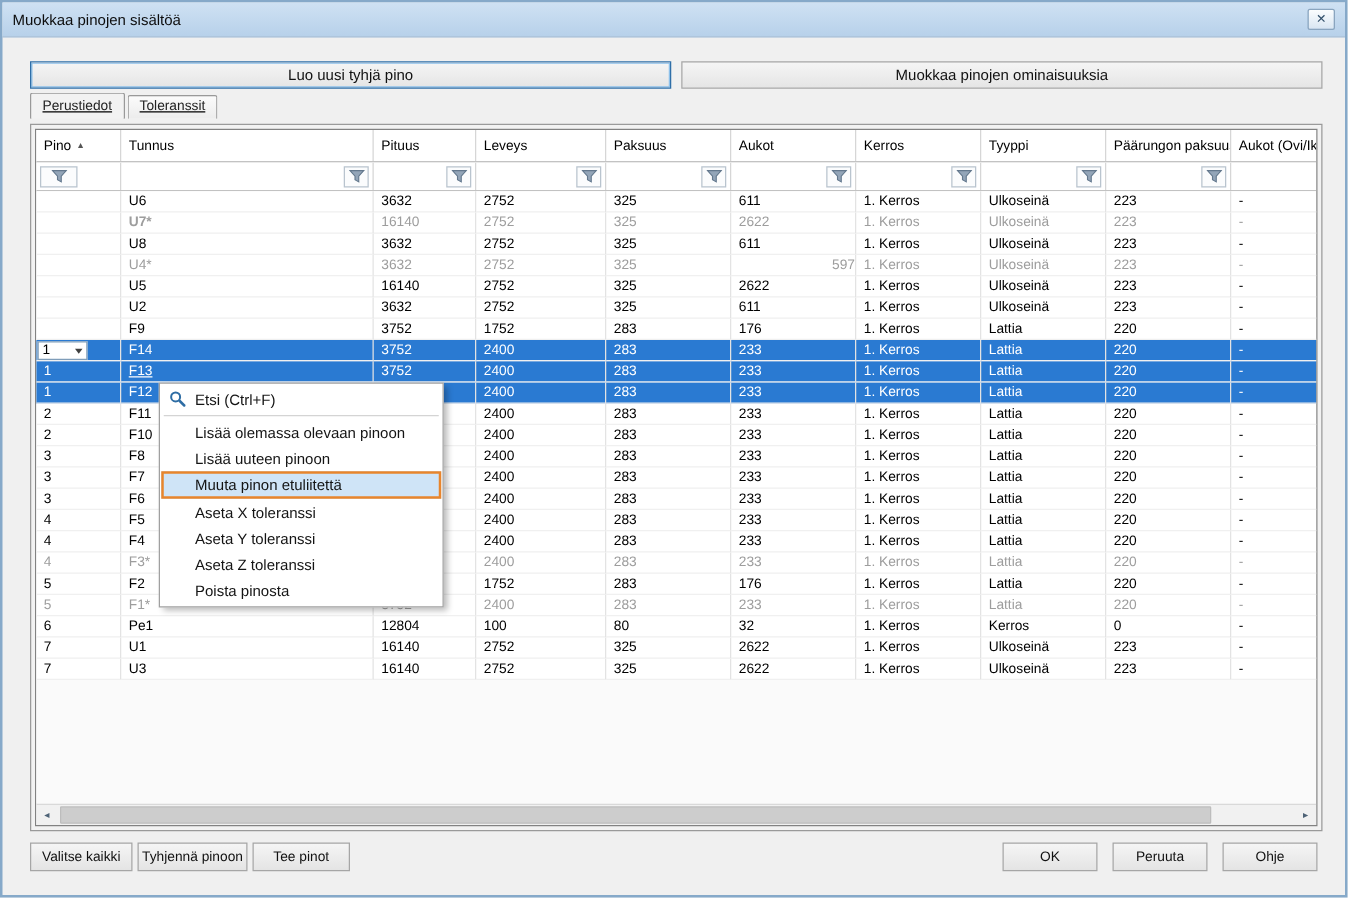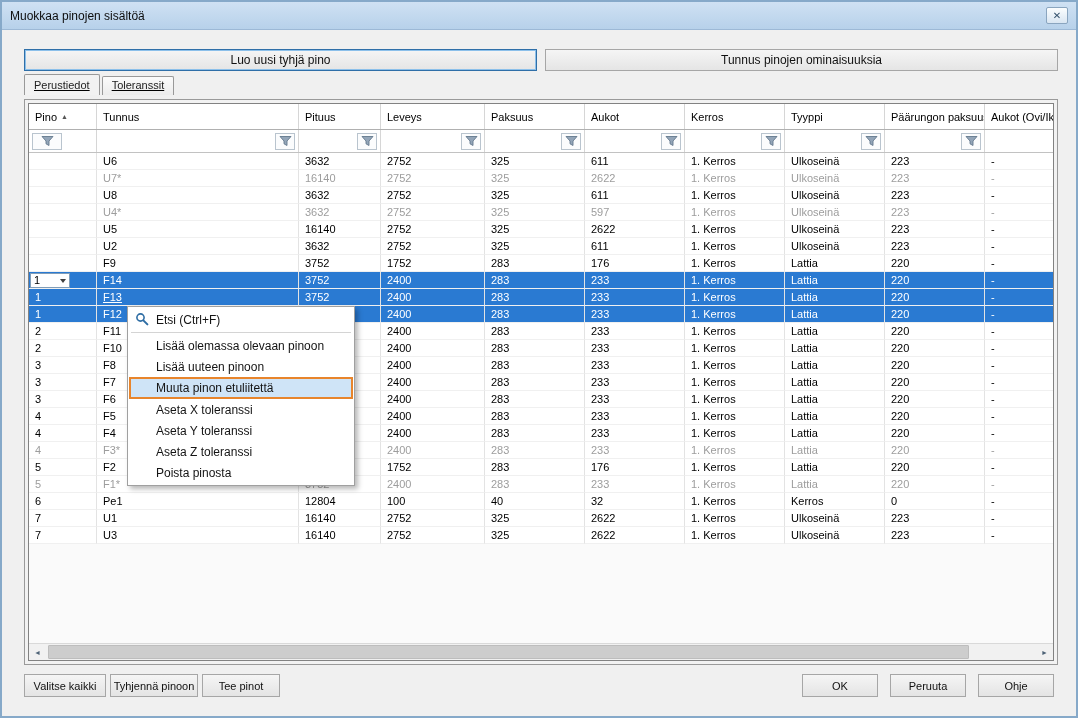--- a/index.html
+++ b/index.html
@@ -107,21 +107,21 @@
 <body>
 
 <div class="dialog">
 
   <div class="titlebar">
     <span>Muokkaa pinojen sisältöä</span>
     <button class="close-btn"><span>✕</span></button>
   </div>
 
   <button class="wbtn btn-create">Luo uusi tyhjä pino</button>
-  <button class="wbtn btn-edit">Tunnus pinojen ominaisuuksia</button>
+  <button class="wbtn btn-edit">Muokkaa pinojen ominaisuuksia</button>
 
   <div class="tabstrip">
     <div class="tab active">Perustiedot</div>
     <div class="tab">Toleranssit</div>
   </div>
 
   <div class="tabpage">
     <div class="grid">
       <div class="ghead" id="ghead">
           <div class="hcell" style="width: 68px;">
@@ -230,21 +230,21 @@
             <div class="cell" style="width: 104px;">2752</div>
             <div class="cell" style="width: 100px;">325</div>
             <div class="cell" style="width: 100px;">611</div>
             <div class="cell" style="width: 100px;">1. Kerros</div>
             <div class="cell" style="width: 100px;">Ulkoseinä</div>
             <div class="cell" style="width: 100px;">223</div>
             <div class="cell" style="width: 240px;">-</div>
           </div>
           <div class="grow disabled">
             <div class="cell" style="width: 68px;"></div>
-            <div class="cell" style="width: 202px;">U7*</div>
+            <div class="cell" style="width: 202px; font-weight: bold;">U7*</div>
             <div class="cell" style="width: 82px;">16140</div>
             <div class="cell" style="width: 104px;">2752</div>
             <div class="cell" style="width: 100px;">325</div>
             <div class="cell" style="width: 100px;">2622</div>
             <div class="cell" style="width: 100px;">1. Kerros</div>
             <div class="cell" style="width: 100px;">Ulkoseinä</div>
             <div class="cell" style="width: 100px;">223</div>
             <div class="cell" style="width: 240px;">-</div>
           </div>
           <div class="grow normal">
@@ -258,21 +258,21 @@
             <div class="cell" style="width: 100px;">Ulkoseinä</div>
             <div class="cell" style="width: 100px;">223</div>
             <div class="cell" style="width: 240px;">-</div>
           </div>
           <div class="grow disabled">
             <div class="cell" style="width: 68px;"></div>
             <div class="cell" style="width: 202px;">U4*</div>
             <div class="cell" style="width: 82px;">3632</div>
             <div class="cell" style="width: 104px;">2752</div>
             <div class="cell" style="width: 100px;">325</div>
-            <div class="cell" style="width: 100px;">597</div>
+            <div class="cell" style="width: 100px; text-align: right;">597</div>
             <div class="cell" style="width: 100px;">1. Kerros</div>
             <div class="cell" style="width: 100px;">Ulkoseinä</div>
             <div class="cell" style="width: 100px;">223</div>
             <div class="cell" style="width: 240px;">-</div>
           </div>
           <div class="grow normal">
             <div class="cell" style="width: 68px;"></div>
             <div class="cell" style="width: 202px;">U5</div>
             <div class="cell" style="width: 82px;">16140</div>
             <div class="cell" style="width: 104px;">2752</div>
@@ -466,21 +466,21 @@
             <div class="cell" style="width: 100px;">1. Kerros</div>
             <div class="cell" style="width: 100px;">Lattia</div>
             <div class="cell" style="width: 100px;">220</div>
             <div class="cell" style="width: 240px;">-</div>
           </div>
           <div class="grow normal">
             <div class="cell" style="width: 68px;">6</div>
             <div class="cell" style="width: 202px;">Pe1</div>
             <div class="cell" style="width: 82px;">12804</div>
             <div class="cell" style="width: 104px;">100</div>
-            <div class="cell" style="width: 100px;">40</div>
+            <div class="cell" style="width: 100px;">80</div>
             <div class="cell" style="width: 100px;">32</div>
             <div class="cell" style="width: 100px;">1. Kerros</div>
             <div class="cell" style="width: 100px;">Kerros</div>
             <div class="cell" style="width: 100px;">0</div>
             <div class="cell" style="width: 240px;">-</div>
           </div>
           <div class="grow normal">
             <div class="cell" style="width: 68px;">7</div>
             <div class="cell" style="width: 202px;">U1</div>
             <div class="cell" style="width: 82px;">16140</div>

